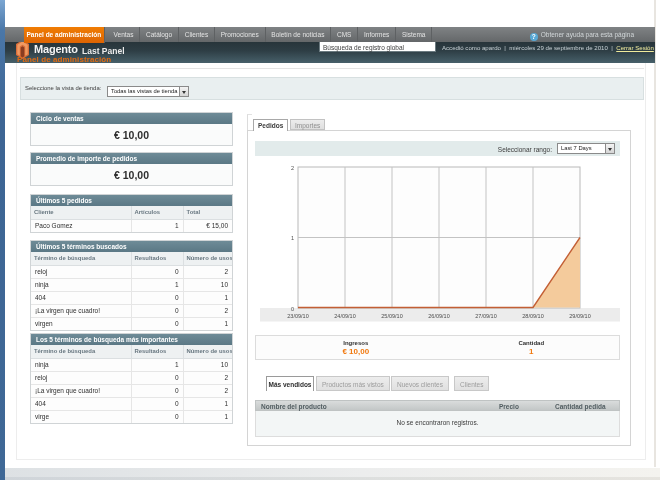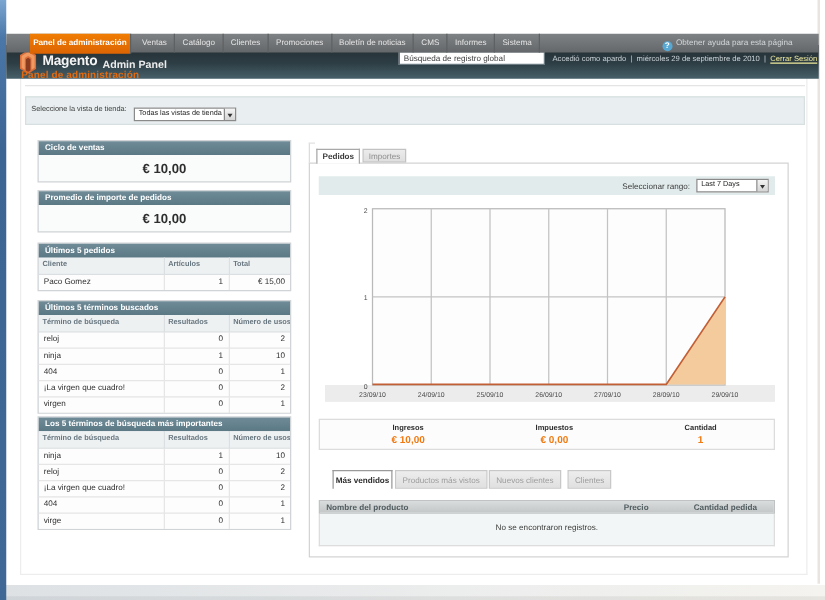--- a/index.html
+++ b/index.html
@@ -116,21 +116,21 @@
 <div class="abs" id="footstrip"></div>
 <div class="abs" id="rightedge"></div>
 <div class="abs" id="bluestrip"></div>
 <div class="abs" id="header">
   <svg class="abs" id="logo" width="13" height="19" viewBox="0 0 13 19">
     <polygon points="6.5,0 13,4 13,15 6.5,19 0,15 0,4" fill="#d96e3a"></polygon>
     <polygon points="6.5,1.6 11.7,4.8 11.7,14.2 9.2,15.8 9.2,6.4 6.5,4.7 3.8,6.4 3.8,15.8 1.3,14.2 1.3,4.8" fill="#f09a62"></polygon>
     <polygon points="6.5,6.2 8.3,7.4 8.3,16.3 6.5,17.4 4.7,16.3 4.7,7.4" fill="#8a3c20"></polygon>
   </svg>
   <span class="abs" id="brand1">Magento</span>
-  <span class="abs" id="brand2">Admin Panel</span>
+  <span class="abs" id="brand2">Last Panel</span>
   <div class="abs" id="search">
       <span>Búsqueda de registro global</span>
     </div>
   <div class="abs" id="userinfo">Accedió como apardo&nbsp; | &nbsp;miércoles 29 de septiembre de 2010&nbsp; | &nbsp;<a>Cerrar Sesión</a></div>
 </div>
 <div class="abs" id="nav">
   <span class="tab first active">Panel de administración</span><span class="tab">Ventas</span><span class="tab">Catálogo</span><span class="tab">Clientes</span><span class="tab">Promociones</span><span class="tab">Boletín de noticias</span><span class="tab">CMS</span><span class="tab">Informes</span><span class="tab">Sistema</span>
   <span id="help"><span id="helpicon">?</span>Obtener ayuda para esta página</span>
 </div>
 
@@ -293,24 +293,20 @@
     <text x="320" y="157.5" text-anchor="middle">29/09/10</text>
   </g>
 </svg>
 
 <div class="abs" id="stats">
   <div class="col">
       <div class="lab">Ingresos</div>
       <div class="val">€ 10,00</div>
     </div>
   <div class="col">
-      <div class="lab">Impuestos</div>
-      <div class="val">€ 0,00</div>
-    </div>
-  <div class="col">
       <div class="lab">Cantidad</div>
       <div class="val">1</div>
     </div>
 </div>
 
 <div class="btab active abs" id="btab1">Más vendidos</div>
 <div class="btab abs" id="btab2">Productos más vistos</div>
 <div class="btab abs" id="btab3">Nuevos clientes</div>
 <div class="btab abs" id="btab4">Clientes</div>
 

